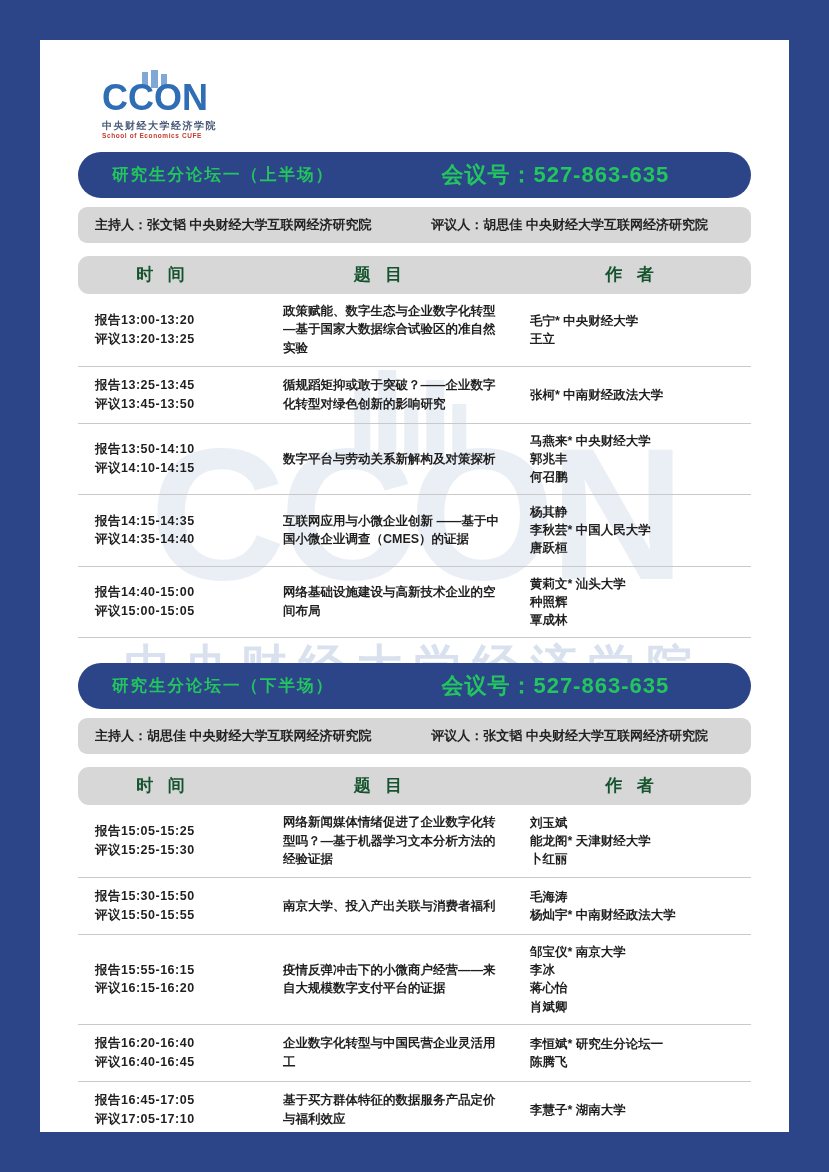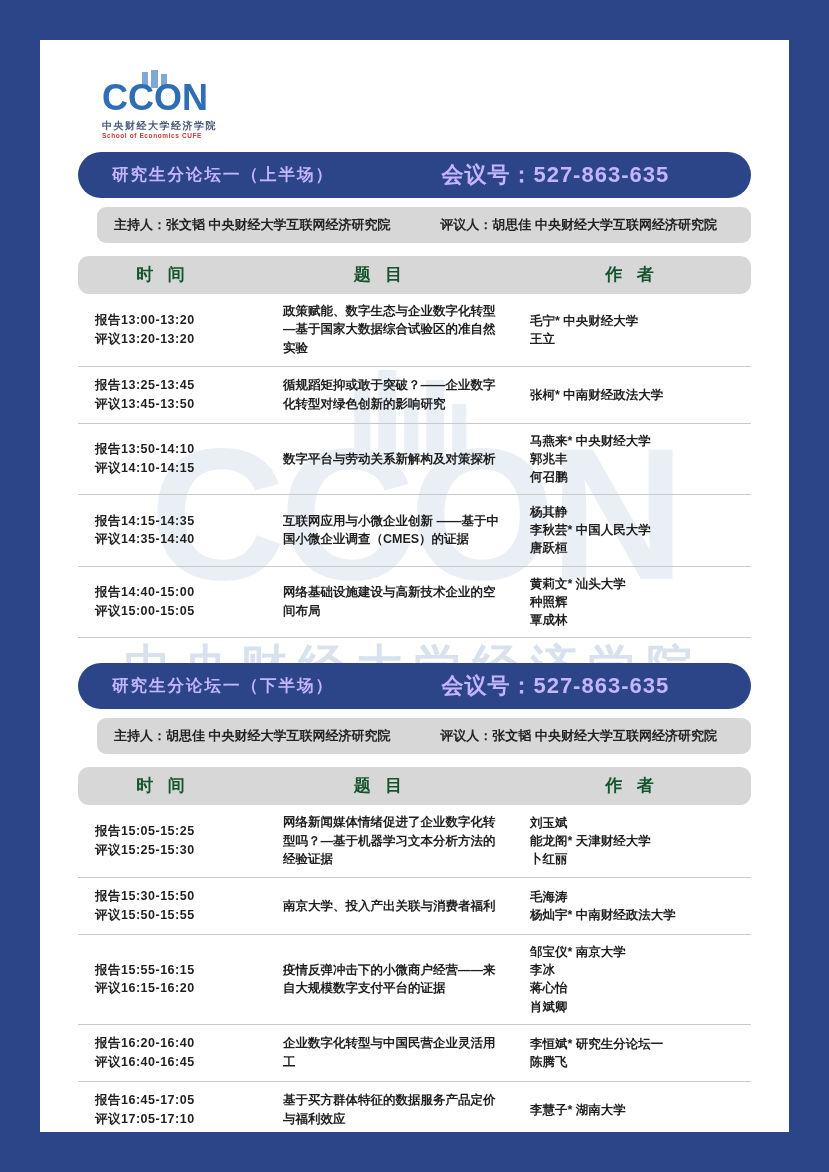--- a/index.html
+++ b/index.html
@@ -29,29 +29,29 @@
   }
   
   .content{position:relative;z-index:1;padding:0 38px;}
   
   .logo{margin:30px 0 0 24px;line-height:1;}
   .logo-cn{font-size:10px;font-weight:bold;color:#4a5a78;letter-spacing:1.5px;margin-top:2px;}
   .logo-en{font-size:6.5px;font-weight:bold;color:#c13a30;letter-spacing:0.6px;margin-top:2px;}
   
   .pill{
     position:relative;margin-top:12px;height:46px;border-radius:23px;
-    background:#2c4588;color:#c4b5fd;display:flex;align-items:center;
+    background:#2c4588;color:#22c55e;display:flex;align-items:center;
   }
   .pill-title{font-size:16.5px;font-weight:bold;letter-spacing:2px;padding-left:34px;}
   .pill-meeting{position:absolute;left:54%;font-size:22px;font-weight:bold;letter-spacing:1px;}
   
   .people-bar{
     position:relative;margin-top:9px;height:36px;border-radius:9px;
     background:#d7d7d7;display:flex;align-items:center;
-    font-size:13px;font-weight:bold;color:#222;margin-left:19px;
+    font-size:13px;font-weight:bold;color:#222;
   }
   .people-host{padding-left:17px;white-space:nowrap;}
   .people-reviewer{position:absolute;left:52.5%;white-space:nowrap;}
   
   .thead{
     margin-top:13px;height:38px;border-radius:11px;background:#d7d7d7;
     display:grid;grid-template-columns:170px 265px 1fr;align-items:center;
     font-size:17px;font-weight:bold;color:#14532d;
   }
   .thead span{text-align:center;letter-spacing:5px;}
@@ -115,21 +115,21 @@
     <div class="thead">
       <span>时 间</span>
       <span>题 目</span>
       <span>作 者</span>
     </div>
 
     <div>
       <div class="row">
         <div class="c-time">
           <div>报告13:00-13:20</div>
-          <div>评议13:20-13:20</div>
+          <div>评议13:20-13:25</div>
         </div>
         <div class="c-topic">政策赋能、数字生态与企业数字化转型—基于国家大数据综合试验区的准自然实验</div>
         <div class="c-authors">
           <div>毛宁*  中央财经大学</div>
           <div>王立</div>
 
         </div>
       </div>
       <div class="row">
         <div class="c-time">

